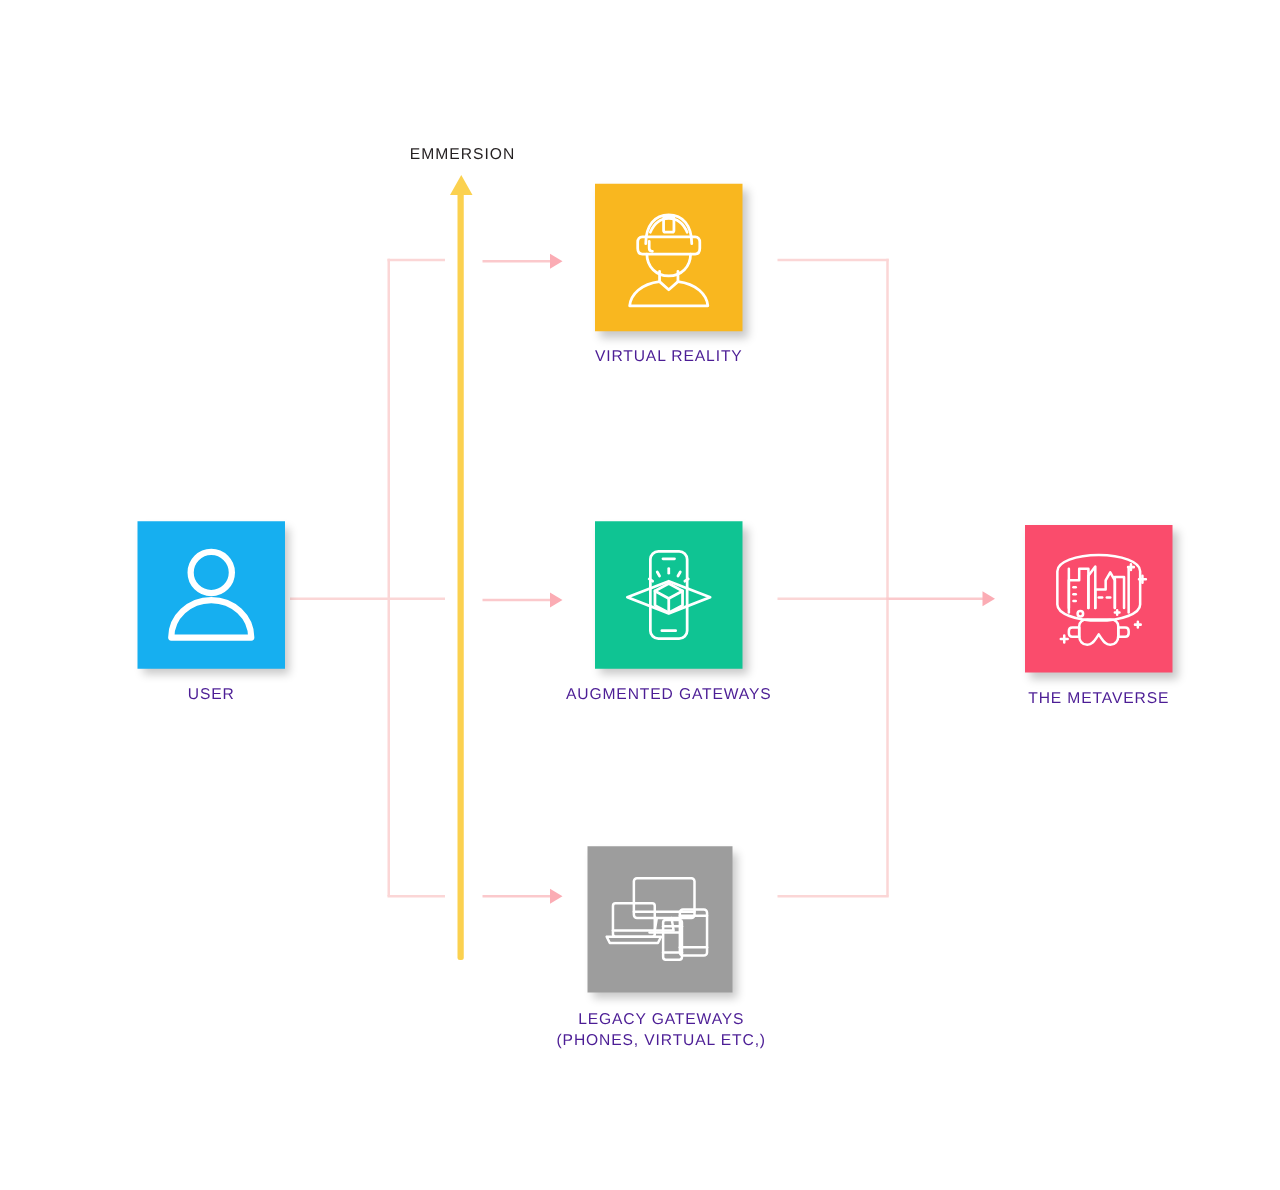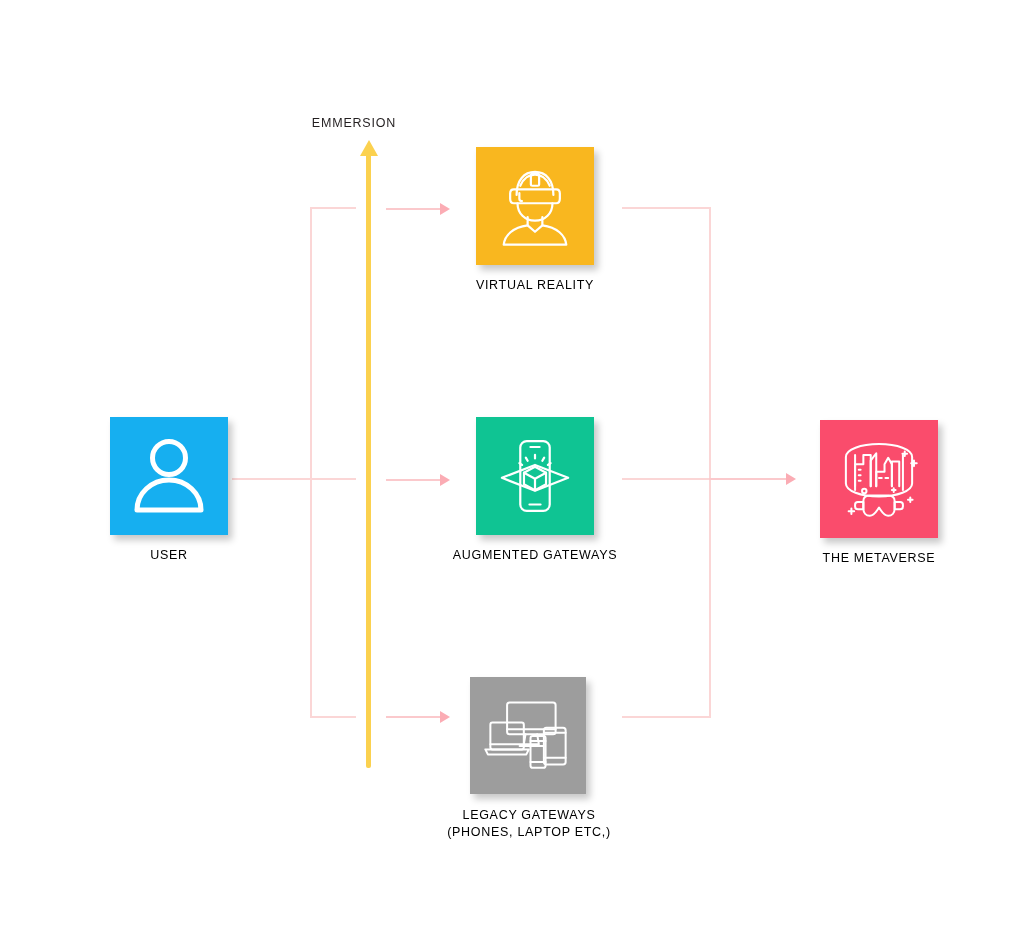--- a/index.html
+++ b/index.html
@@ -36,21 +36,21 @@
   }
   .node-box svg { display: block; }
   .node-label {
     position: absolute;
     top: 130px;
     left: -90px;
     width: 298px;
     text-align: center;
     font-size: 12.5px;
     letter-spacing: 0.7px;
-    color: #000000;
+    color: #4c1d95;
     line-height: 17px;
     white-space: pre-line;
     font-weight: 400;
   }
 
   
   #node-user      { left: 110px; top: 417px; }
   #node-vr        { left: 476px; top: 147px; }
   #node-ar        { left: 476px; top: 417px; }
   #node-legacy    { left: 470px; top: 677px; }
@@ -103,21 +103,21 @@
     left: 360px;
     top: 140px;
     width: 0;
     height: 0;
     border-left: 9px solid transparent;
     border-right: 9px solid transparent;
     border-bottom: 16px solid #FBD14F;
   }
   #emmersion-label {
     position: absolute;
-    left: 259px;
+    left: 275px;
     top: 116px;
     width: 190px;
     text-align: center;
     font-size: 12.5px;
     letter-spacing: 0.8px;
     color: #231f20;
   }
 </style>
 </head>
 <body>
@@ -221,21 +221,21 @@
         <rect x="74" y="38" width="26" height="44" rx="3"></rect>
         <line x1="74" y1="44" x2="100" y2="44"></line>
         <line x1="74" y1="74" x2="100" y2="74"></line>
 
         <rect x="58" y="48" width="18" height="38" rx="2.5"></rect>
         <line x1="58" y1="54" x2="76" y2="54"></line>
         <line x1="58" y1="79" x2="76" y2="79"></line>
       </svg>
     </div>
     <div class="node-label">LEGACY GATEWAYS
-(PHONES, LAPTOP ETC,)</div>
+(PHONES, VIRTUAL ETC,)</div>
   </div>
 
   <div class="node" id="node-metaverse">
     <div class="node-box">
       <svg width="92" height="92" viewBox="0 0 100 100" fill="none" stroke="#ffffff" stroke-width="2.2" stroke-linejoin="round" stroke-linecap="round">
 
         <path d="M14 26 C14 18 30 12 50 12 C70 12 86 18 86 26 L86 55
                  C86 63 70 69 50 69 C30 69 14 63 14 55 Z"></path>
         <path d="M14 26 C14 34 30 40 50 40 C70 40 86 34 86 26" opacity="0"></path>
         <line x1="24" y1="24" x2="24" y2="62"></line>

